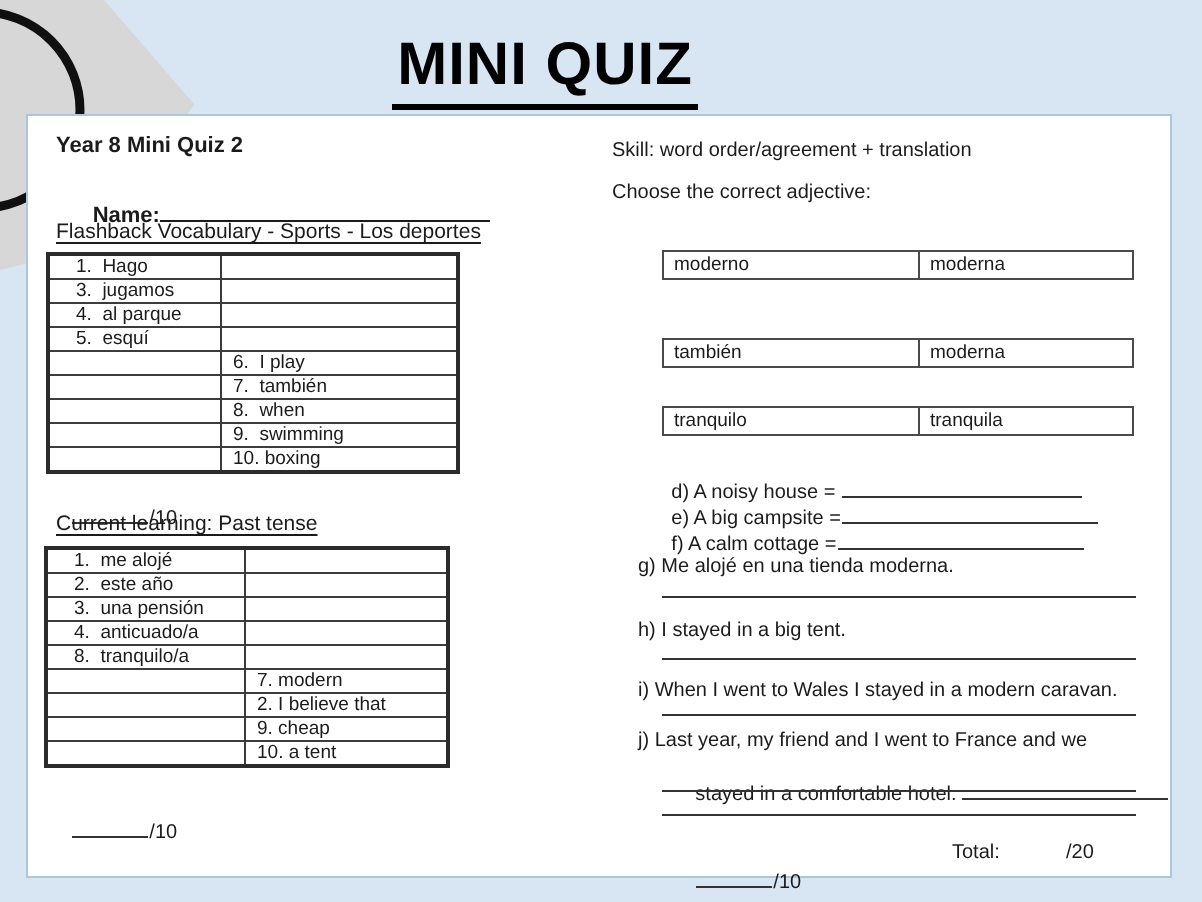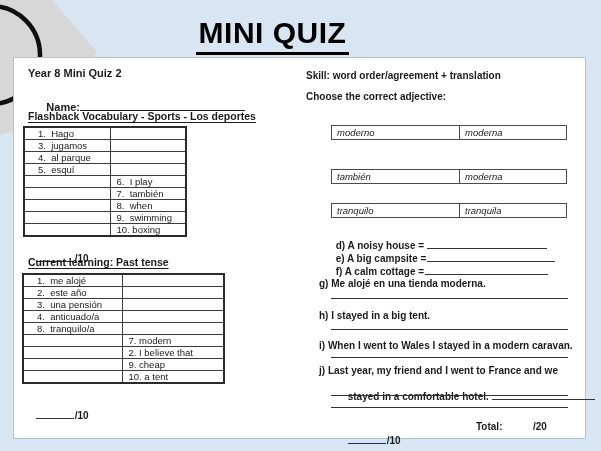--- a/index.html
+++ b/index.html
@@ -11,35 +11,35 @@
   .deco{position:absolute;top:0;left:0;}
   .title-wrap{position:absolute;top:16px;left:0;width:545px;text-align:center;}
   .title{
     display:inline-block;font-size:30px;font-weight:bold;letter-spacing:.5px;
     color:#000;border-bottom:3px solid #000;padding:0 3px 2px 3px;
   }
   .panel{
     position:absolute;left:13px;top:57px;width:571px;height:380px;
     background:#ffffff;border:1px solid #aec6db;
   }
-  .abs{position:absolute;font-size:10px;line-height:12px;white-space:pre;font-weight:bold;}
+  .abs{position:absolute;font-size:10px;line-height:12px;white-space:pre;}
   .bold{font-weight:bold;}
   .fs11{font-size:11px;}
   .underl{text-decoration:underline;text-underline-offset:2px;font-size:10.5px;}
   .nline{display:inline-block;width:165px;height:10px;border-bottom:1.5px solid #1b1b1b;}
   .qline{display:inline-block;height:10px;border-bottom:1px solid #333;margin-left:3px;}
   .sline{display:inline-block;width:38px;height:10px;border-bottom:1px solid #333;margin-right:1px;}
   .ansline{position:absolute;height:0;border-bottom:1px solid #333;}
   .vtable{position:absolute;border-collapse:collapse;border:2px solid #2b2b2b;background:#fff;table-layout:fixed;}
   .vtable td{
     border:1px solid #3c3c3c;height:11px;font-size:9.5px;line-height:11px;
     padding:0 0 0 13px;white-space:pre;overflow:hidden;
   }
   .vtable td:last-child{padding-left:6px;}
-  .obox{position:absolute;border-collapse:collapse;width:236px;background:#fff;table-layout:fixed;font-style:italic;}
+  .obox{position:absolute;border-collapse:collapse;width:236px;background:#fff;table-layout:fixed;}
   .obox td{
     border:1.2px solid #4a4a4a;height:13px;font-size:9.5px;line-height:13px;
     padding:0 0 0 5px;white-space:pre;overflow:hidden;
   }
   .obox td:first-child{width:122px;}
 </style>
 </head>
 <body>
 
 <div>
@@ -56,21 +56,21 @@
   <div class="panel">
 
     <div class="abs bold fs11" style="left:14px;top:9px">Year 8 Mini Quiz 2</div>
 
     <div class="abs bold fs11" style="left:14px;top:30px">
       <span>Name:</span><span class="nline"></span>
     </div>
 
     <div class="abs underl" style="left:14px;top:52px">Flashback Vocabulary - Sports - Los deportes</div>
 
-    <table class="vtable" style="left:9px;top:68px;width:164px">
+    <table class="vtable" style="left:9px;top:68px;width:207px">
       <colgroup>
           <col style="width:86px">
           <col>
         </colgroup>
       <tbody>
         <tr>
             <td>1.  Hago</td>
             <td></td>
           </tr>
         <tr>

